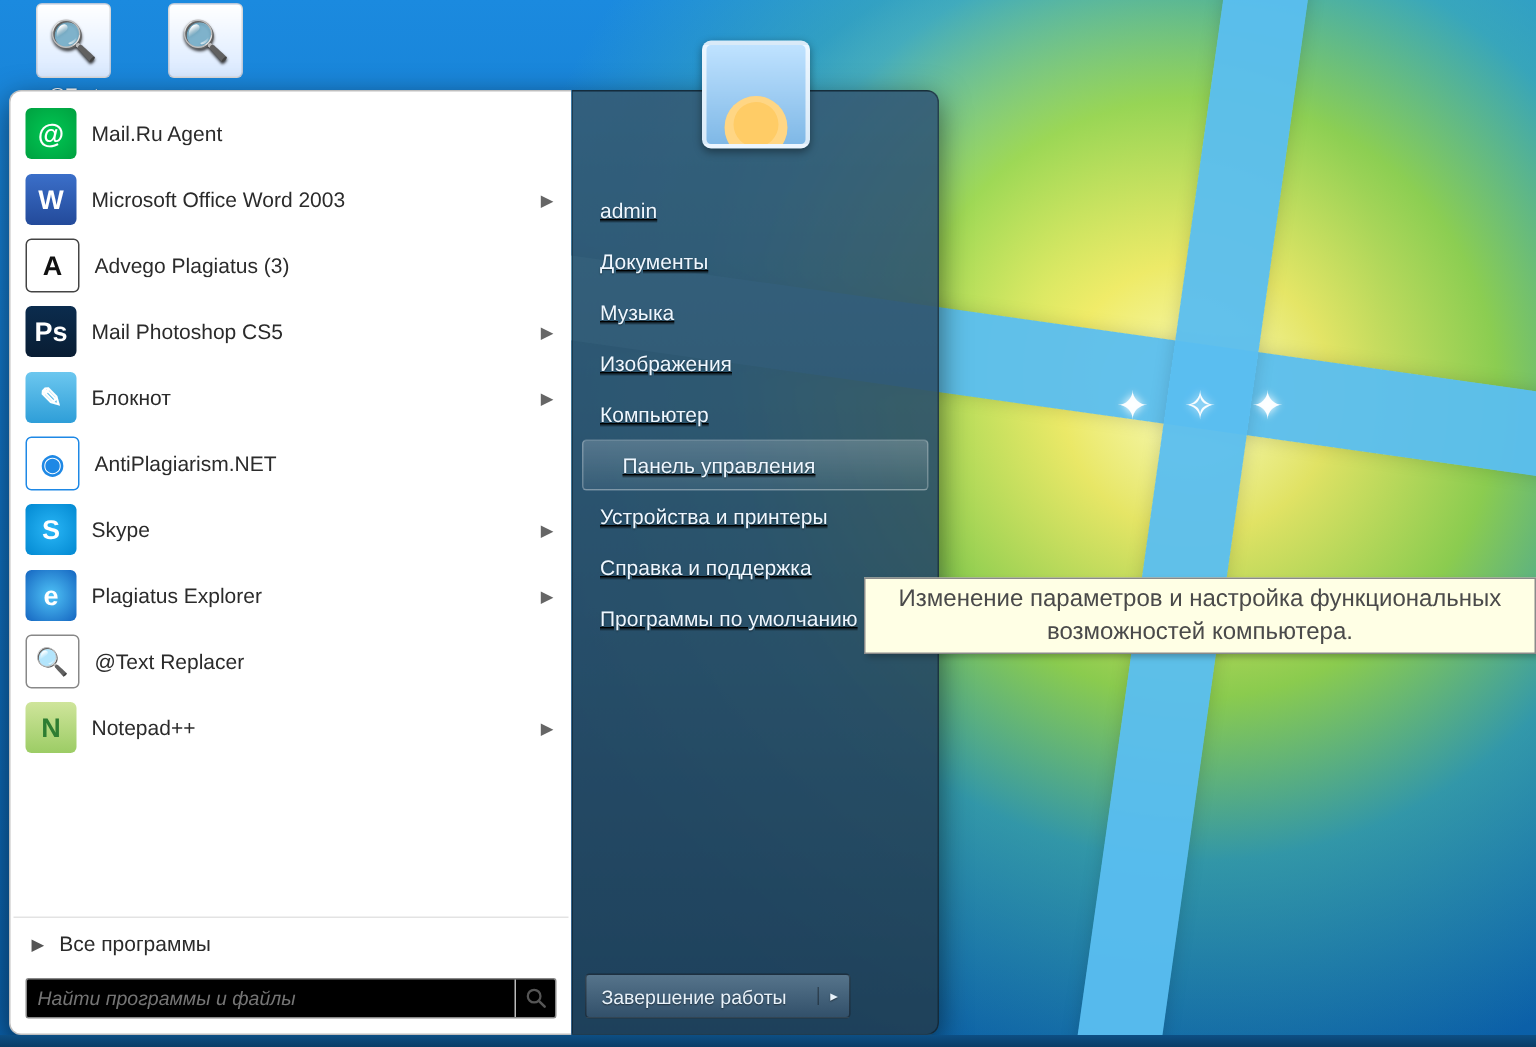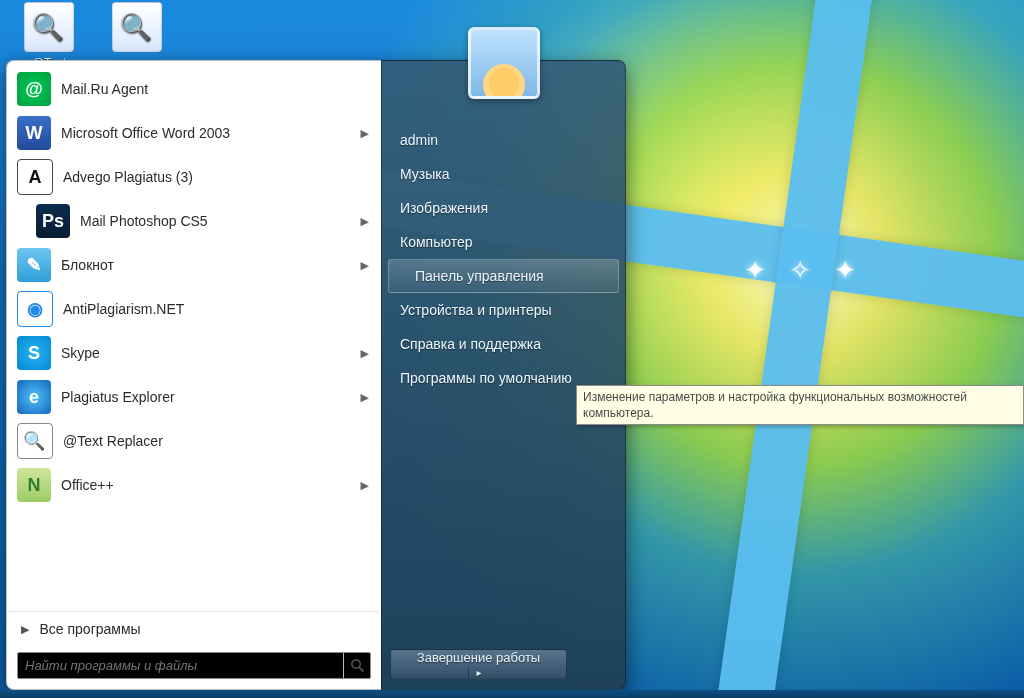--- a/index.html
+++ b/index.html
@@ -91,20 +91,21 @@
   padding: 6px 2px 6px 2px;
 }
 .start-right {
   flex: 1;
   background: linear-gradient(180deg, rgba(52,92,118,0.92), rgba(32,62,84,0.92));
   border: 1px solid rgba(0,0,0,0.35);
   border-top-right-radius: 8px;
   border-bottom-right-radius: 8px;
   padding: 62px 6px 8px 6px;
   position: relative;
+  text-decoration: underline;
 }
 .pinned {
   flex: 1;
   overflow: hidden;
 }
 .pinned-item {
   display: flex;
   align-items: center;
   height: 44px;
   padding: 0 10px 0 8px;
@@ -206,48 +207,48 @@
 }
 .shutdown-btn {
   display: flex; align-items: center;
   height: 28px;
   background: linear-gradient(180deg, #56748b, #32506a);
   border: 1px solid rgba(0,0,0,0.4);
   border-radius: 3px;
   color: #e8f2fa;
   font-size: 13px;
   text-shadow: 0 1px 1px rgba(0,0,0,0.5);
-  flex-direction: column;
 }
 .shutdown-btn .txt { flex:1; padding: 0 10px; }
 .shutdown-btn .split {
   width: 20px; border-left: 1px solid rgba(0,0,0,0.35);
   display:flex;align-items:center;justify-content:center;
   font-size: 10px;
 }
 
 .tooltip {
   position: absolute;
   left: 576px;
   top: 385px;
   max-width: 446px;
   background: #ffffe5;
   border: 1px solid #8a8a8a;
   color: #4a4a4a;
-  font-size: 12px;
+  font-size: 16px;
   padding: 3px 6px;
   line-height: 1.35;
   box-shadow: 2px 2px 4px rgba(0,0,0,0.25);
   z-index: 50;
+  text-align: center;
 }
 
 .ic-mailru { background: radial-gradient(circle,#00c853,#00a040); }
 .ic-word  { background: linear-gradient(#3b6fc9,#234a9a); }
 .ic-adv   { background: #fff; color:#111!important; border:1px solid #444; }
-.ic-ps    { background: linear-gradient(#0b2c4e,#091d33); margin-left: 19px; }
+.ic-ps    { background: linear-gradient(#0b2c4e,#091d33); }
 .ic-fz    { background: linear-gradient(#e03b2e,#b32016); }
 .ic-note  { background: linear-gradient(#6cc7ef,#2e9ed8); }
 .ic-anti  { background: #fff; color:#1e88e5!important; border:1px solid #1e88e5; }
 .ic-skype { background: radial-gradient(circle,#29b6f6,#0288d1); }
 .ic-ie    { background: radial-gradient(circle,#4fc3f7,#1565c0); }
 .ic-repl  { background: #fff; color:#1565c0!important; border:1px solid #888; }
 .ic-npp   { background: linear-gradient(#cfe59b,#9ccc65); color:#2e7d32!important; }
 
 .taskbar-hint{
   position:absolute; left:0; right:0; bottom:0; height:8px;
@@ -314,21 +315,21 @@
             <div class="icon ic-ie">e</div>
             <div class="lbl">Plagiatus Explorer</div>
             <div class="arrow">▶</div>
           </div>
           <div class="pinned-item">
             <div class="icon ic-repl">🔍</div>
             <div class="lbl">@Text Replacer</div>
           </div>
           <div class="pinned-item">
             <div class="icon ic-npp">N</div>
-            <div class="lbl">Office++</div>
+            <div class="lbl">Notepad++</div>
             <div class="arrow">▶</div>
           </div>
         </div>
 
       <div class="all-programs">
         <span class="tri">▶</span>
         <span>Все программы</span>
       </div>
 
       <div class="search-row">
@@ -341,20 +342,21 @@
               </svg>
           </div>
         </div>
       </div>
     </div>
 
     <div class="start-right">
       <div class="user-pic"></div>
       <div class="right-list" id="right-list">
           <div class="right-item">admin</div>
+          <div class="right-item">Документы</div>
           <div class="right-item">Музыка</div>
           <div class="right-item">Изображения</div>
           <div class="right-item">Компьютер</div>
           <div class="right-item hover">Панель управления</div>
           <div class="right-item">Устройства и принтеры</div>
           <div class="right-item">Справка и поддержка</div>
           <div class="right-item">Программы по умолчанию</div>
         </div>
 
       <div class="shutdown-row">

